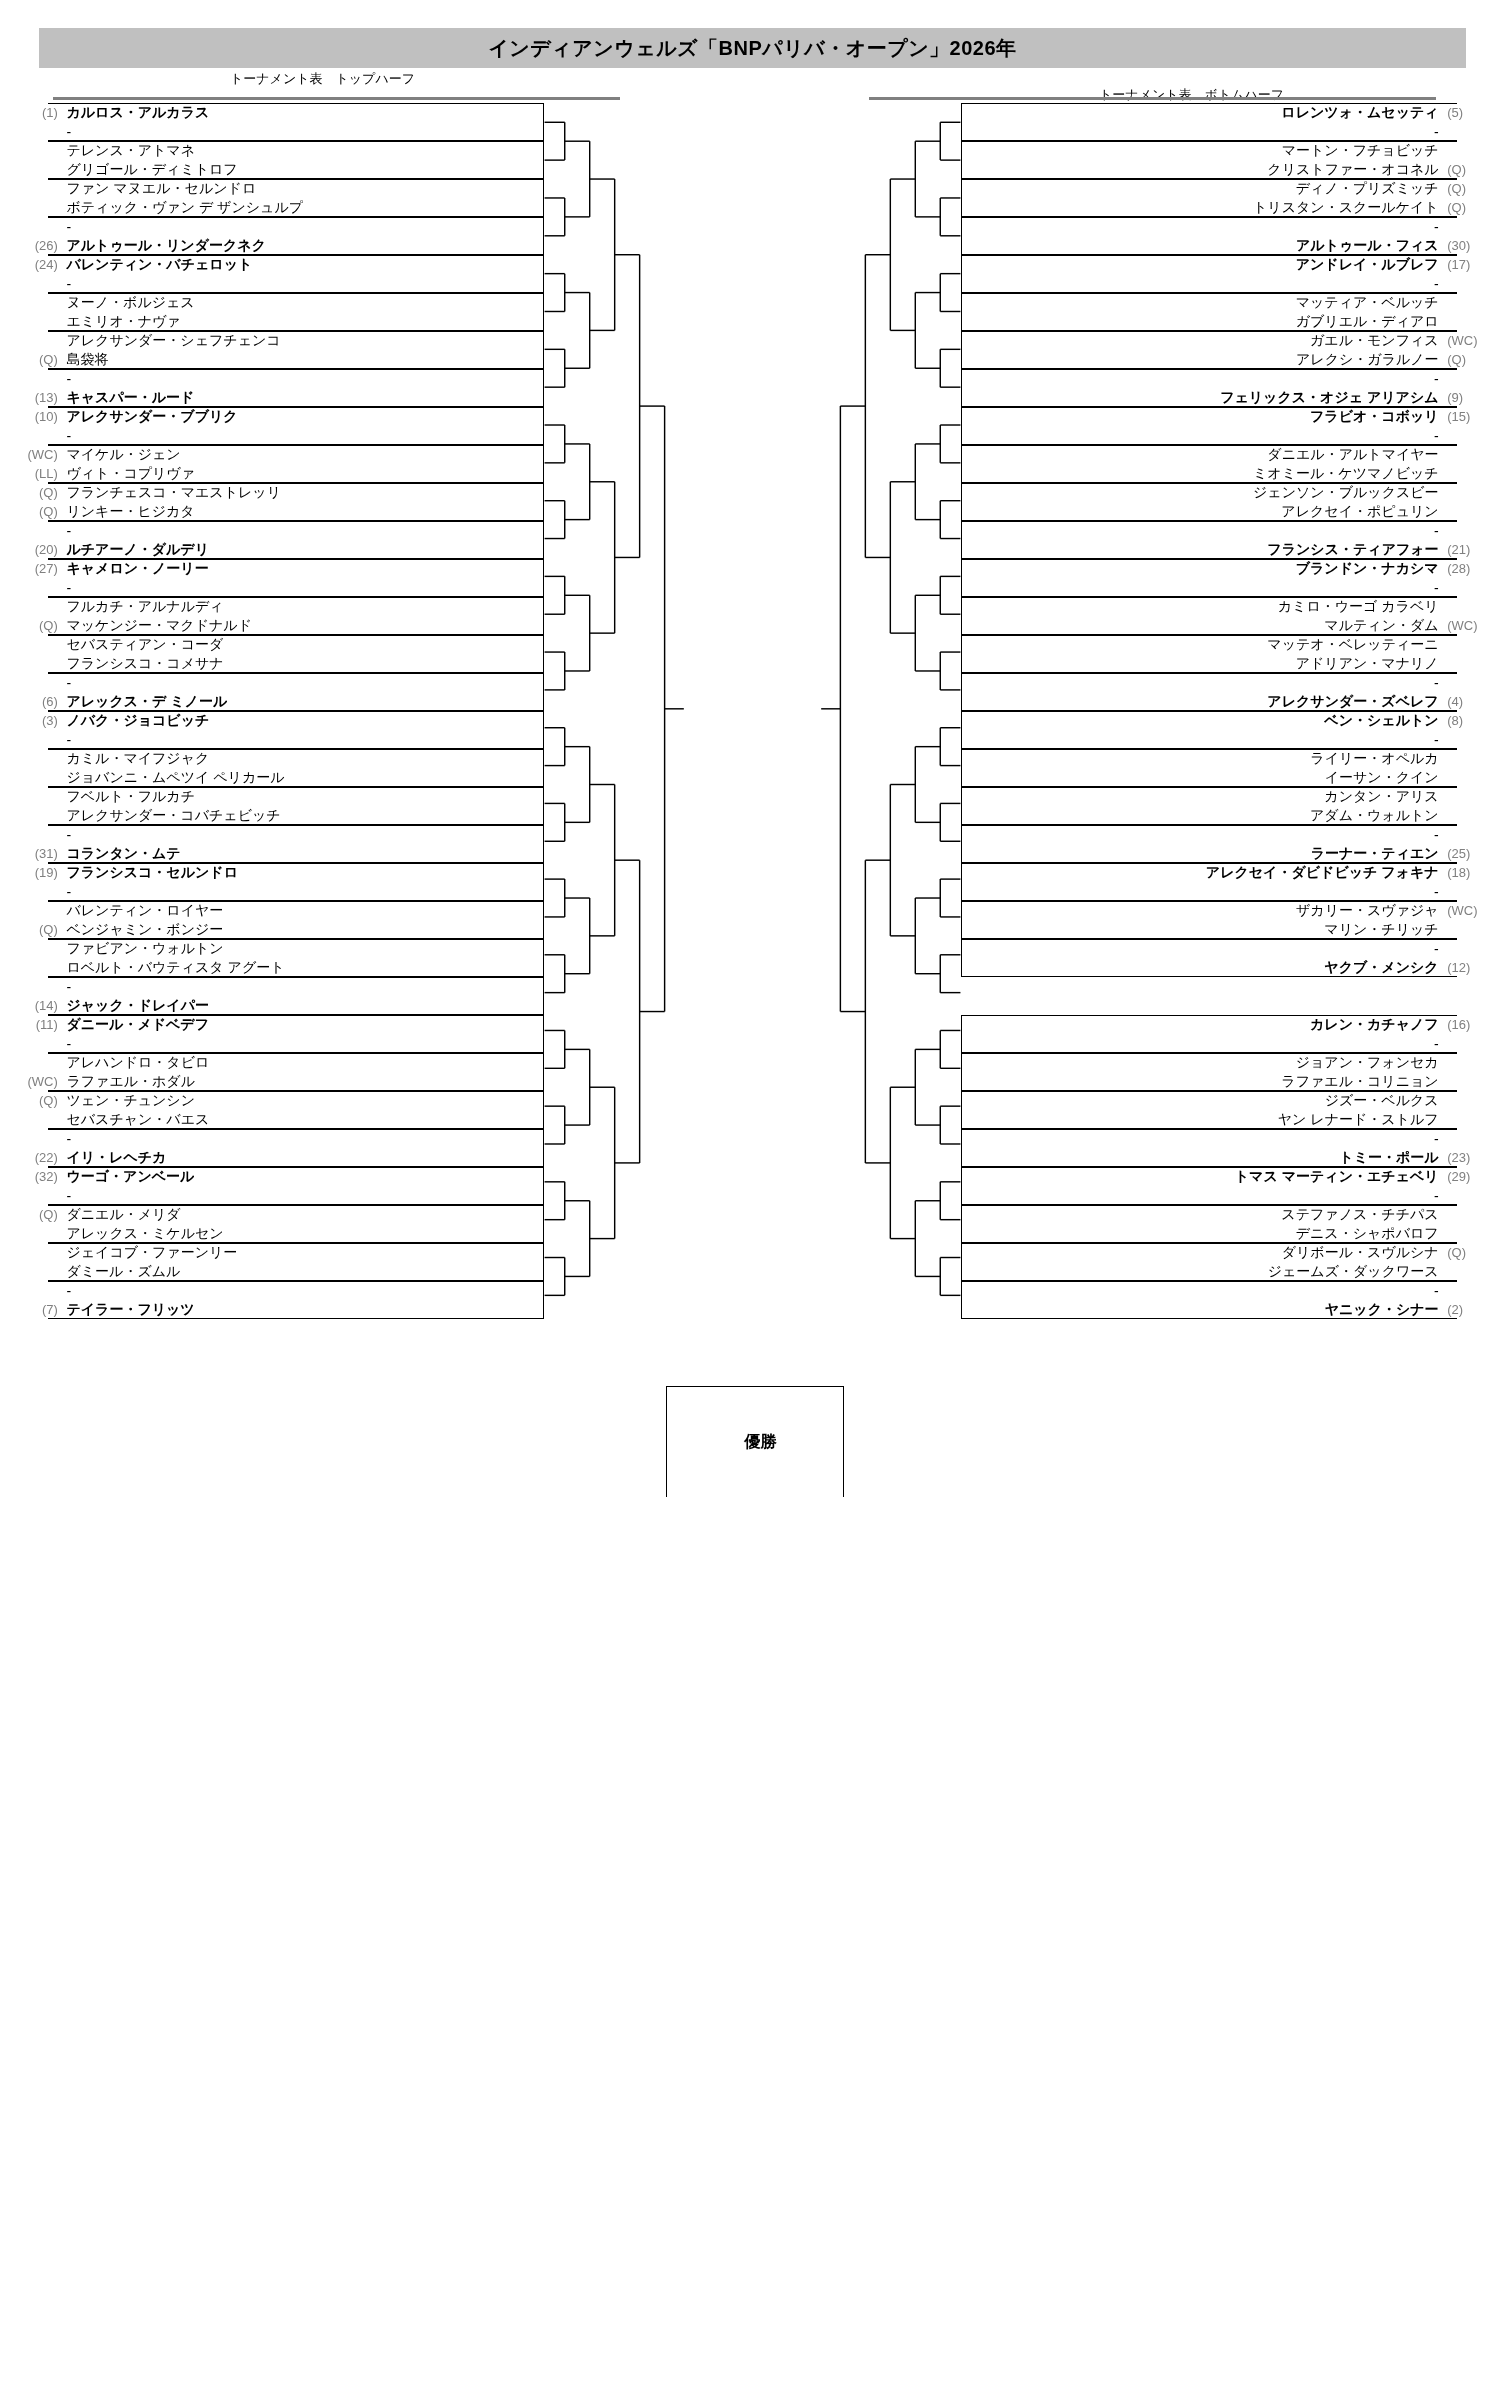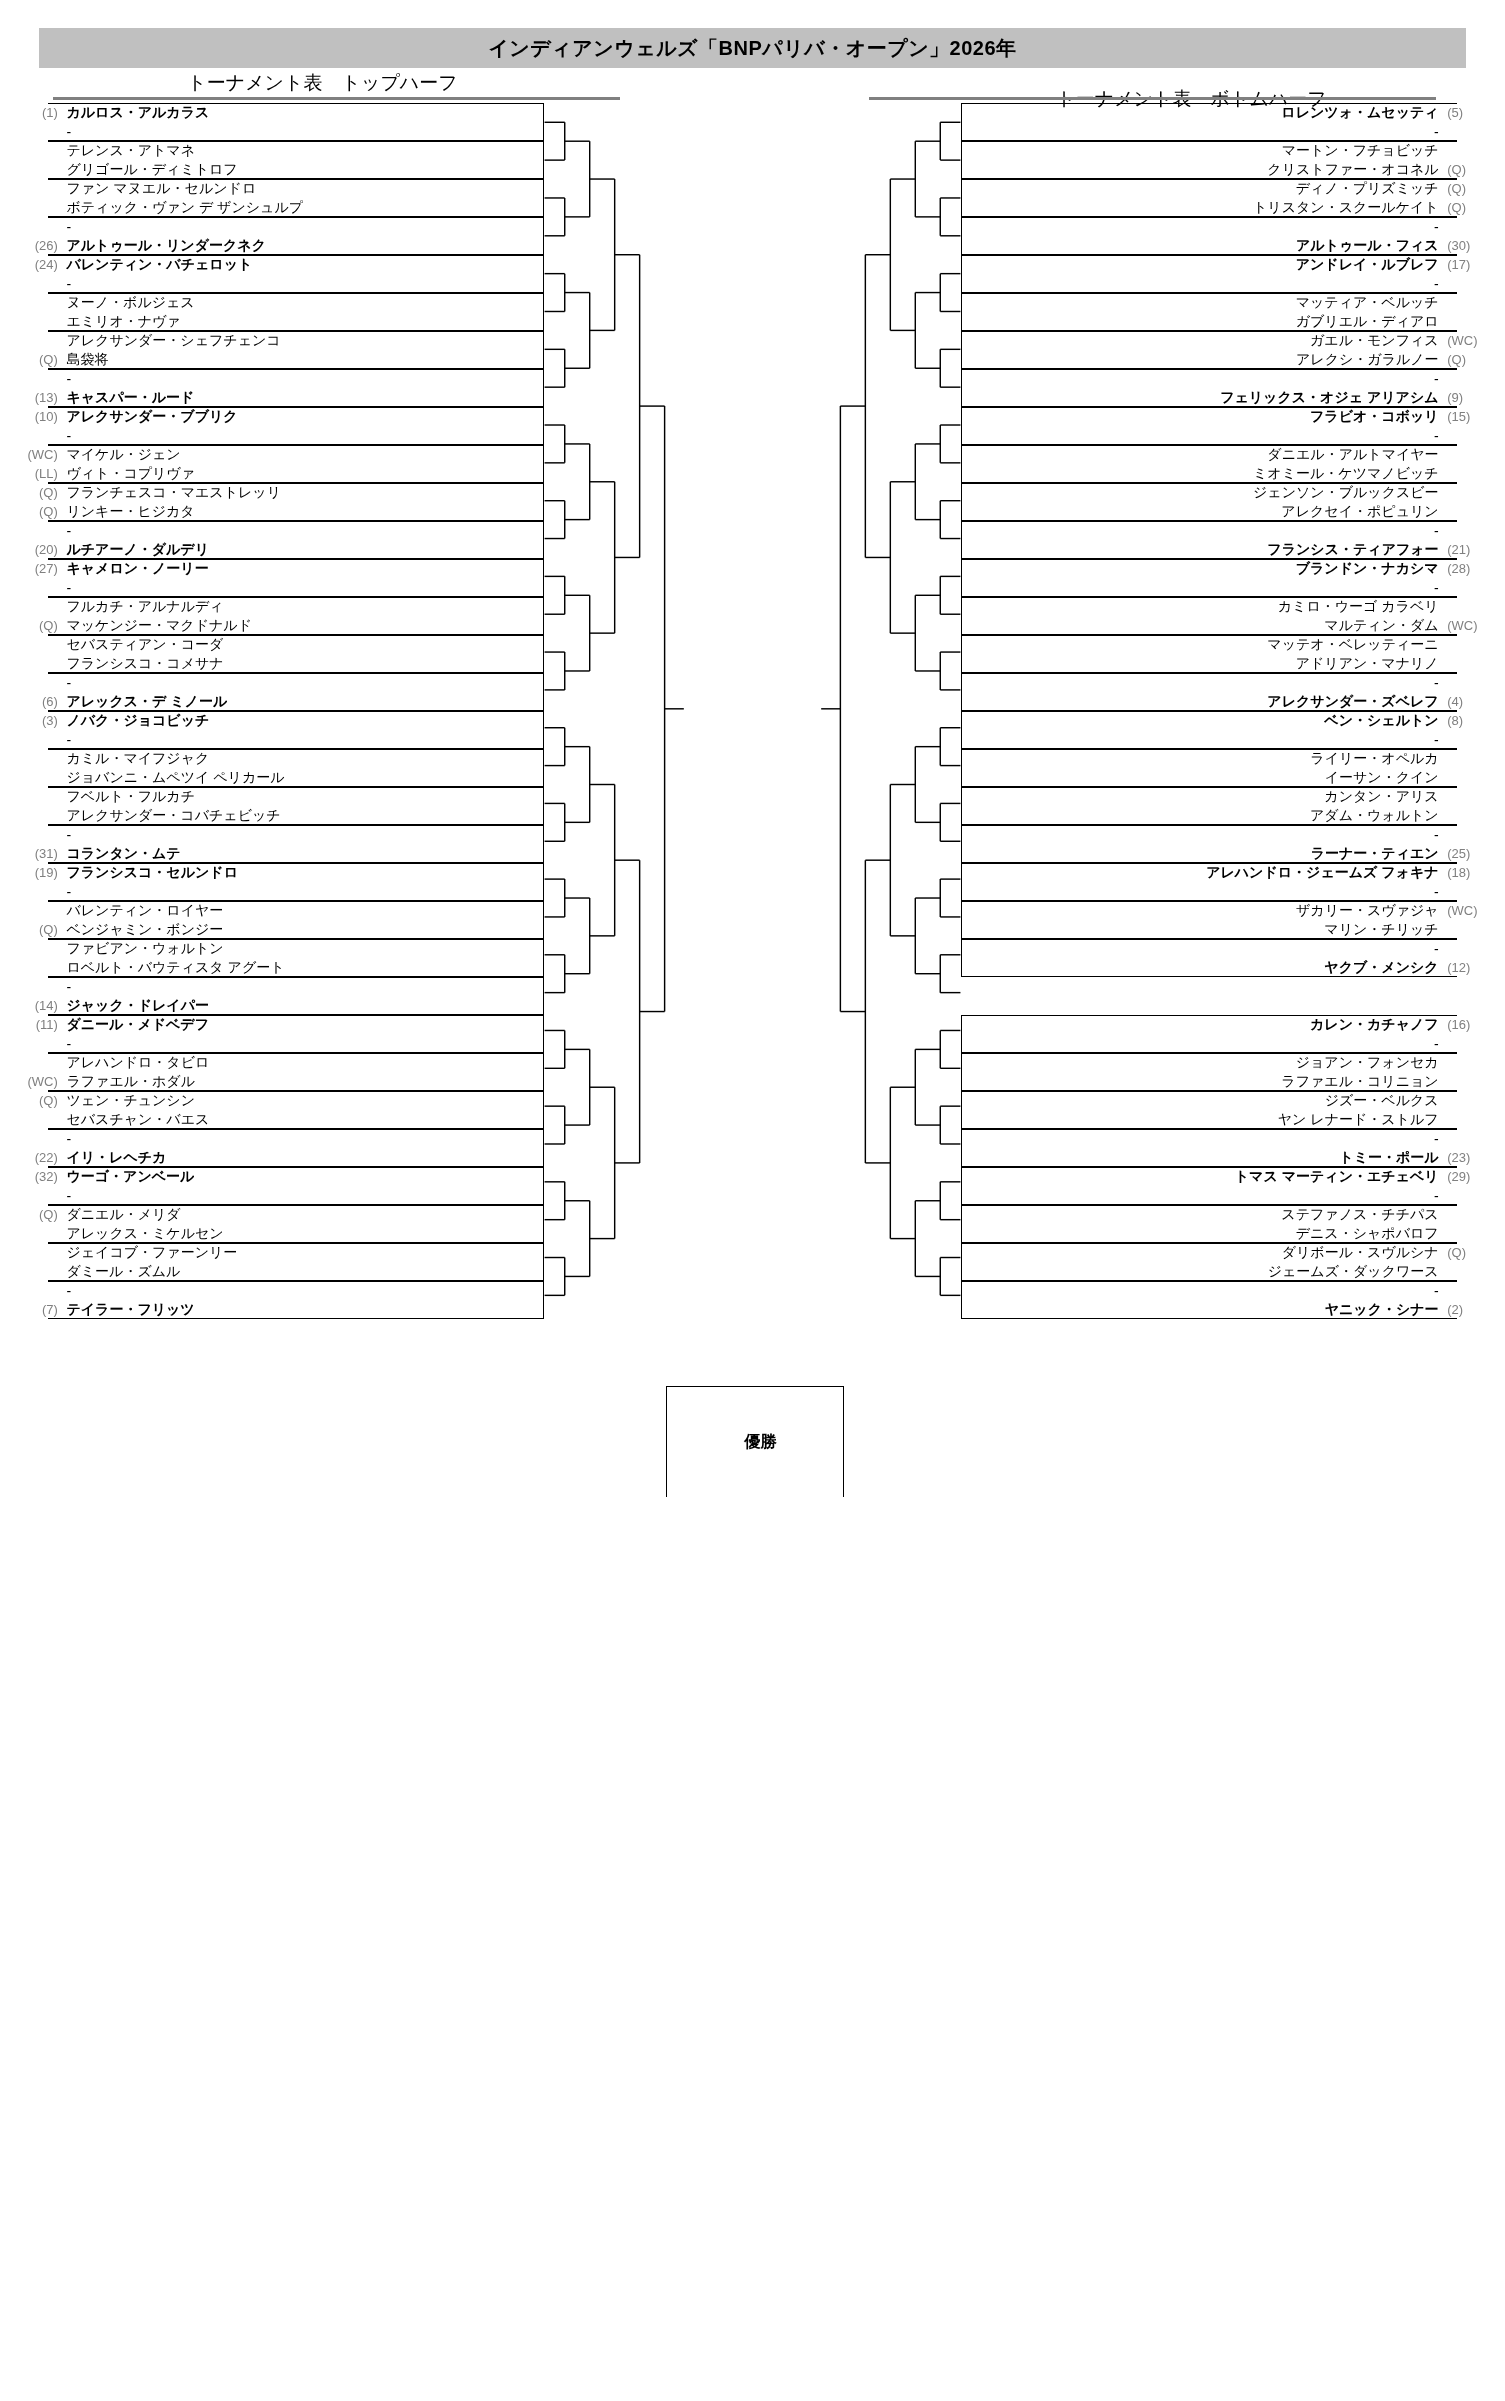--- a/index.html
+++ b/index.html
@@ -4,21 +4,21 @@
 <style>
   *{box-sizing:border-box;margin:0;padding:0;}
   html,body{background:#fff;}
   body{width:1505px;height:2858px;position:relative;font-family:"Liberation Sans","DejaVu Sans",sans-serif;color:#000;}
 
   
   #title-bar{position:absolute;left:39px;top:20px;width:1427px;height:40px;background:#c0c0c0;
     display:flex;align-items:center;justify-content:center;margin-top:8px;}
   #title-bar .t{font-size:20px;font-weight:bold;letter-spacing:0.5px;}
 
-  .half-label{position:absolute;font-size:19px;text-align:center;}
+  .half-label{position:absolute;font-size:13px;text-align:center;}
   #label-top{left:39px;top:70px;width:567px;}
   #label-bottom{left:908px;top:70px;width:567px;margin-top:16px;}
   .half-rule{position:absolute;height:3.4px;background:#808080;}
   #rule-top{left:53px;top:97px;width:567px;}
   #rule-bottom{left:869px;top:97px;width:567px;}
 
   
   .side{position:absolute;top:103px;}
   #side-left{left:0px;width:653px;}
   #side-right{left:852px;width:653px;}
@@ -806,21 +806,21 @@
         </div>
       </div>
     </div>
     <div class="group">
       <div class="mbox">
         <div class="hline top"></div>
         <div class="hline bot"></div>
         <div class="vedge"></div>
         <div class="row r1">
           <span class="seed">(18)</span>
-          <span class="pname seeded">アレハンドロ・ジェームズ フォキナ</span>
+          <span class="pname seeded">アレクセイ・ダビドビッチ フォキナ</span>
         </div>
         <div class="row r2">
           <span class="seed"></span>
           <span class="pname empty">-</span>
         </div>
       </div>
       <div class="mbox">
         <div class="hline top"></div>
         <div class="hline bot"></div>
         <div class="vedge"></div>

